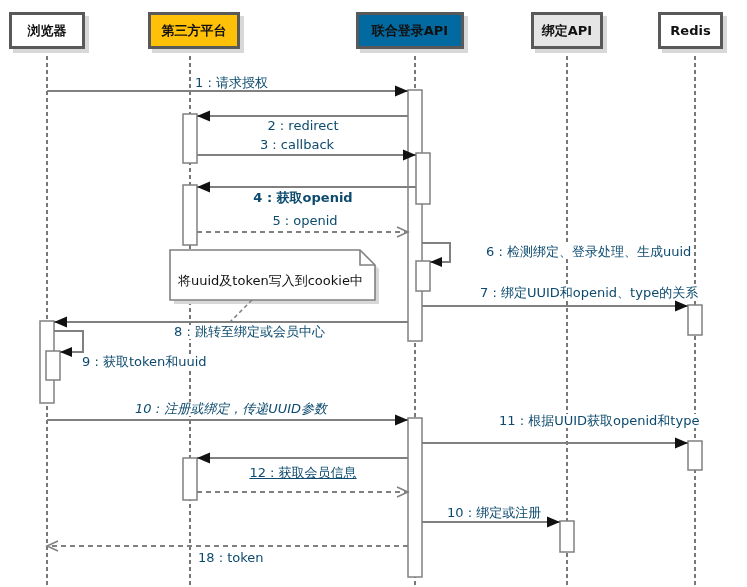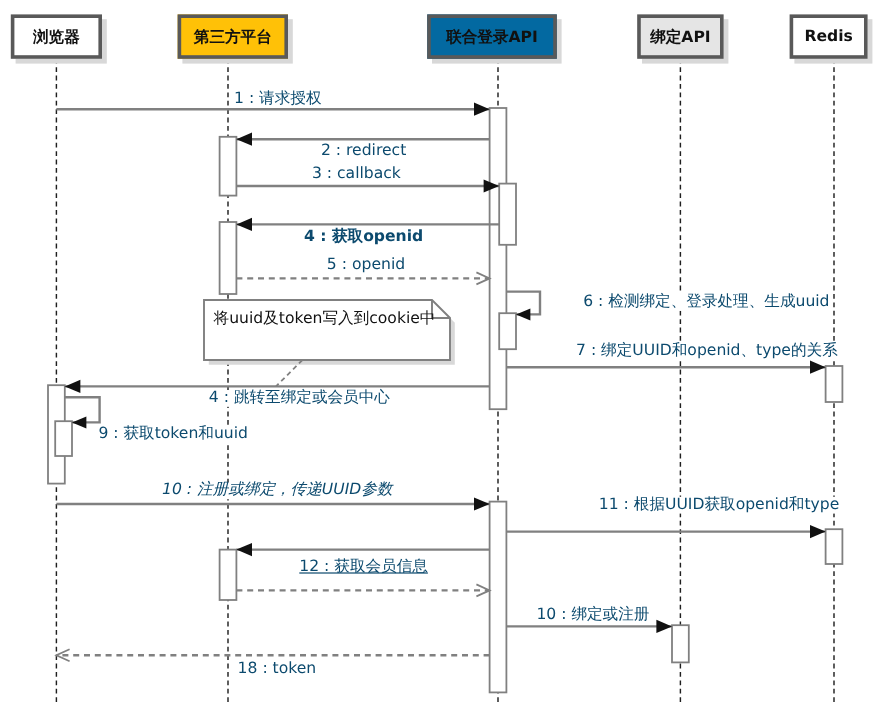--- a/index.html
+++ b/index.html
@@ -30,20 +30,21 @@
     white-space: nowrap;
     background: #ffffff;
     padding: 0 2px;
   }
   .msg-label.center { transform: translateX(-50%); }
   .note-text {
     position: absolute;
     font-size: 13px;
     color: #111111;
     white-space: nowrap;
+    margin-top: 16px;
   }
 </style>
 </head>
 <body>
 
 <div id="canvas" style="width: 747px; height: 587px; background: rgb(255, 255, 255);">
   <svg id="diagram-svg" width="747" height="587" viewBox="0 0 747 587">
       <line x1="47" y1="49" x2="47" y2="587" stroke="#1f1f1f" stroke-width="1.2" stroke-dasharray="4 3"></line>
       <line x1="190" y1="49" x2="190" y2="587" stroke="#1f1f1f" stroke-width="1.2" stroke-dasharray="4 3"></line>
       <line x1="415" y1="49" x2="415" y2="587" stroke="#1f1f1f" stroke-width="1.2" stroke-dasharray="4 3"></line>
@@ -96,21 +97,21 @@
       <line x1="408" y1="546" x2="47" y2="546" stroke="#808080" stroke-width="2" stroke-dasharray="5 4"></line>
       <polyline points="58,541 47,546 58,551" fill="none" stroke="#808080" stroke-width="1.5"></polyline>
     </svg>
 <div class="msg-label" style="left: 193px; top: 76px;">1 : 请求授权</div>
     <div class="msg-label center" style="left: 303px; top: 119px;">2 : redirect</div>
     <div class="msg-label center" style="left: 285px; top: 138px; margin-left: 12px;">3 : callback</div>
     <div class="msg-label center" style="left: 303px; top: 191px; font-weight: bold;">4 : 获取openid</div>
     <div class="msg-label center" style="left: 305px; top: 214px;">5 : openid</div>
     <div class="msg-label" style="left: 457px; top: 245px; margin-left: 27px;">6 : 检测绑定、登录处理、生成uuid</div>
     <div class="msg-label" style="left: 478px; top: 286px;">7 : 绑定UUID和openid、type的关系</div>
-    <div class="msg-label" style="left: 172px; top: 325px;">4 : 跳转至绑定或会员中心</div>
+    <div class="msg-label" style="left: 172px; top: 325px;">8 : 跳转至绑定或会员中心</div>
     <div class="msg-label" style="left: 80px; top: 355px;">9 : 获取token和uuid</div>
     <div class="msg-label" style="left: 133px; top: 402px; font-style: italic;">10 : 注册或绑定，传递UUID参数</div>
     <div class="msg-label" style="left: 497px; top: 414px;">11 : 根据UUID获取openid和type</div>
     <div class="msg-label center" style="left: 303px; top: 466px; text-decoration: underline;">12 : 获取会员信息</div>
     <div class="msg-label" style="left: 445px; top: 506px;">10 : 绑定或注册</div>
     <div class="msg-label" style="left: 196px; top: 551px;">18 : token</div>
     <div class="actor-box" style="left: 9px; top: 12px; width: 76px; height: 37px; background: rgb(255, 255, 255); border-color: rgb(89, 89, 89);">浏览器</div>
     <div class="actor-box" style="left: 148px; top: 12px; width: 92px; height: 37px; background: rgb(255, 193, 7); border-color: rgb(89, 89, 89);">第三方平台</div>
     <div class="actor-box" style="left: 356px; top: 12px; width: 108px; height: 37px; background: #0369a1; border-color: rgb(89, 89, 89);">联合登录API</div>
     <div class="actor-box" style="left: 531px; top: 12px; width: 72px; height: 37px; background: #e5e5e5; border-color: rgb(89, 89, 89);">绑定API</div>

